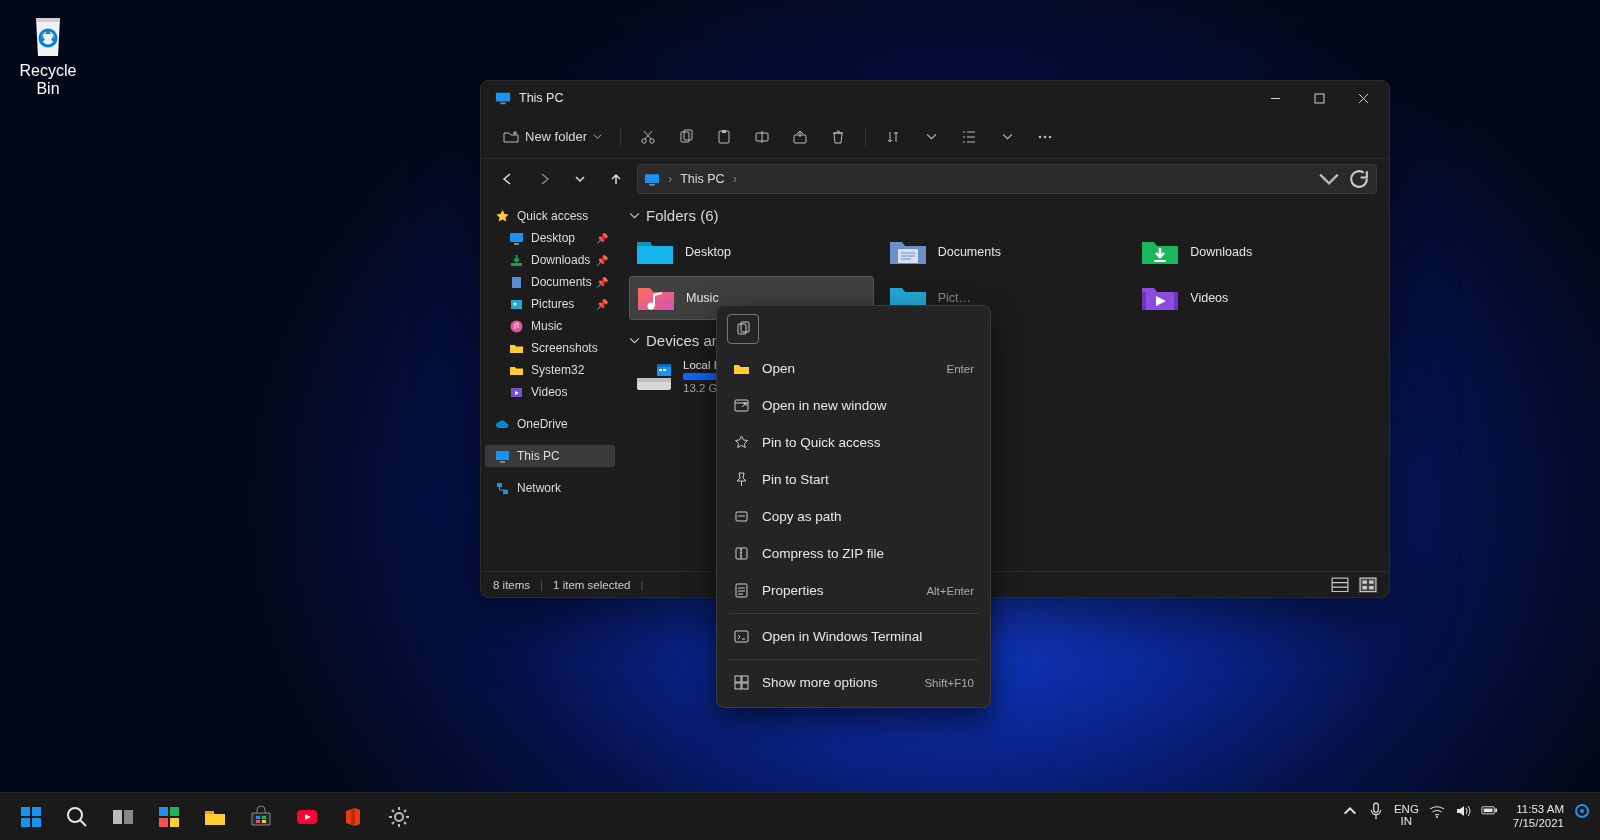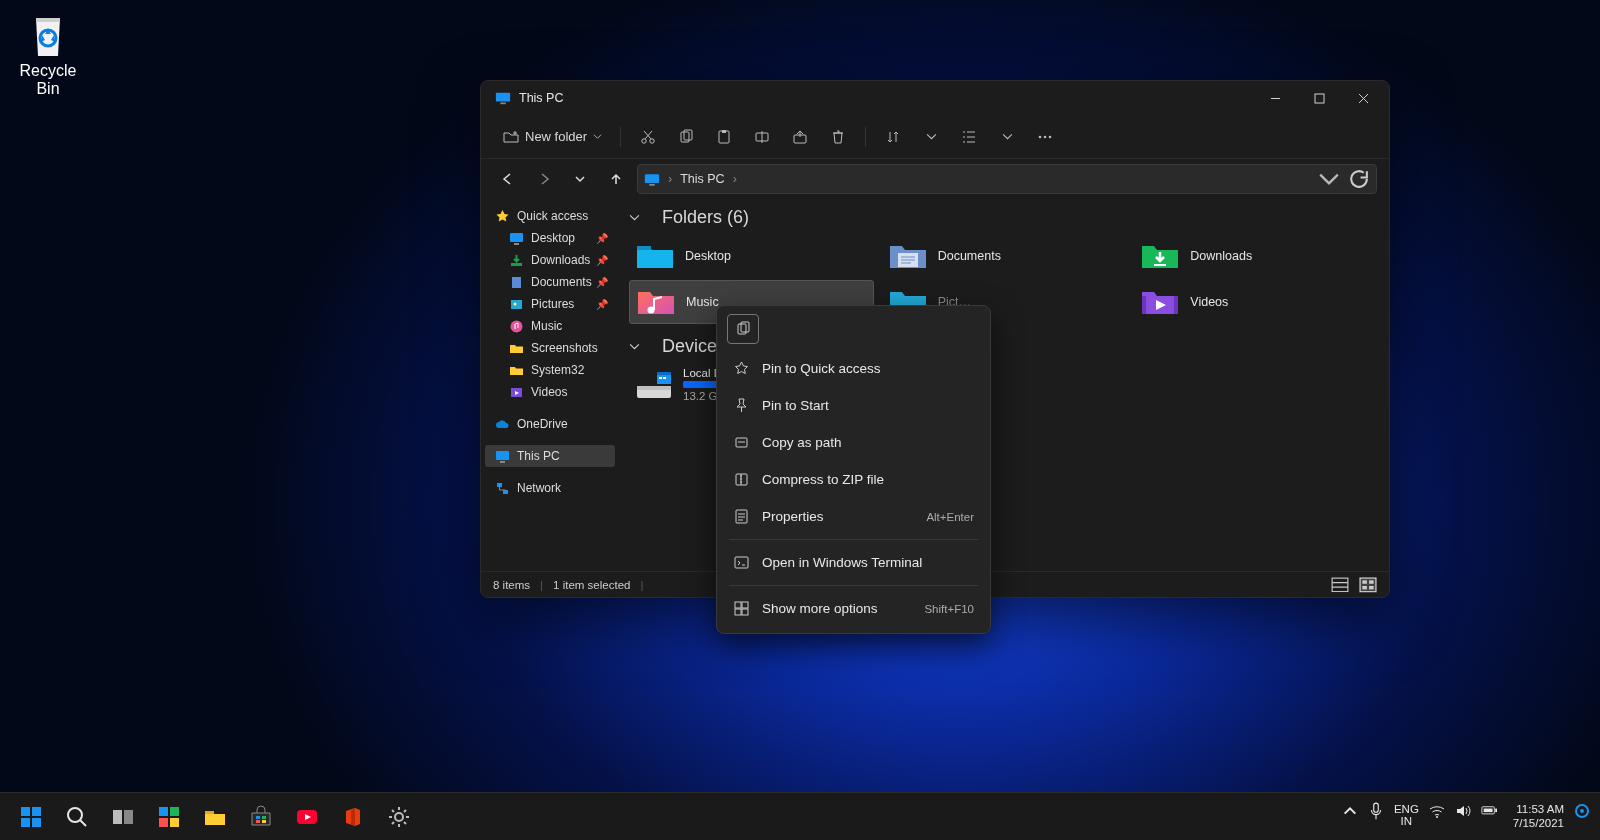--- a/index.html
+++ b/index.html
@@ -42,21 +42,21 @@
 .body{flex:1;display:flex;overflow:hidden;}
 .sidebar{width:138px;padding:6px 4px;overflow:hidden;}
 .side-item{height:22px;display:flex;align-items:center;gap:7px;padding:0 6px 0 10px;font-size:12px;color:#ddd;border-radius:3px;cursor:pointer;position:relative;}
 .side-item.active{background:#3a3a3a;}
 .side-item .si-icon{width:15px;height:15px;flex-shrink:0;}
 .side-item .pin{position:absolute;right:6px;font-size:10px;color:#888;}
 .side-group{margin-bottom:10px;}
 .side-item.indent{padding-left:24px;}
 
 .content{flex:1;padding:4px 10px;overflow:hidden;}
-.section-hdr{display:flex;align-items:center;gap:22px;font-size:18px;color:#d8d8d8;margin:4px 0 6px;}
+.section-hdr{display:flex;align-items:center;gap:6px;font-size:15px;color:#d8d8d8;margin:4px 0 6px;}
 .section-hdr svg{width:11px;height:11px;}
 .folders-grid{display:grid;grid-template-columns:repeat(3,1fr);gap:2px 8px;margin-bottom:12px;}
 .folder{display:flex;align-items:center;gap:10px;height:44px;padding:4px 6px;border-radius:3px;cursor:pointer;font-size:12.5px;}
 .folder.selected{background:#3f3f3f;border:1px solid #555;}
 .fld-icon{width:40px;height:32px;flex-shrink:0;}
 
 .drive{display:flex;align-items:center;gap:10px;padding:4px 6px;width:230px;}
 .drv-icon{width:38px;height:30px;}
 .drv-info{font-size:11.5px;}
 .drv-bar{width:140px;height:7px;background:#444;border-radius:2px;margin:2px 0;overflow:hidden;}
@@ -463,20 +463,35 @@
   <div class="ctx-top">
     <div class="ctx-mini active">
         <svg viewBox="0 0 16 16" width="16" height="16">
           <rect x="3" y="3" width="8" height="10" rx="1" fill="none" stroke="#ccc"></rect>
           <rect x="6" y="1" width="8" height="10" rx="1" fill="none" stroke="#ccc"></rect>
         </svg>
       </div>
   </div>
   <div class="ctx-item">
       <svg class="ci-icon" viewBox="0 0 17 17">
+        <path d="M1 5h5l1.5 2H16v7H1z" fill="#ffcc33"></path>
+      </svg>
+      <span>Open</span>
+      <span class="shortcut">Enter</span>
+    </div>
+  <div class="ctx-item">
+      <svg class="ci-icon" viewBox="0 0 17 17">
+        <rect x="2" y="3" width="13" height="11" rx="1" fill="none" stroke="#ccc"></rect>
+        <path d="M2 6h13" stroke="#ccc"></path>
+        <path d="M9 10l4-4M13 9V6h-3" fill="none" stroke="#ccc"></path>
+      </svg>
+      <span>Open in new window</span>
+    </div>
+  <div class="ctx-item">
+      <svg class="ci-icon" viewBox="0 0 17 17">
         <path d="M8.5 2l2 4 4 .5-3 3 .8 4-3.8-2-3.8 2 .8-4-3-3 4-.5z" fill="none" stroke="#ccc"></path>
       </svg>
       <span>Pin to Quick access</span>
     </div>
   <div class="ctx-item">
       <svg class="ci-icon" viewBox="0 0 17 17">
         <path d="M6 2h5l-1 5 3 3H4l3-3zM8.5 10v5" fill="none" stroke="#ccc"></path>
       </svg>
       <span>Pin to Start</span>
     </div>

